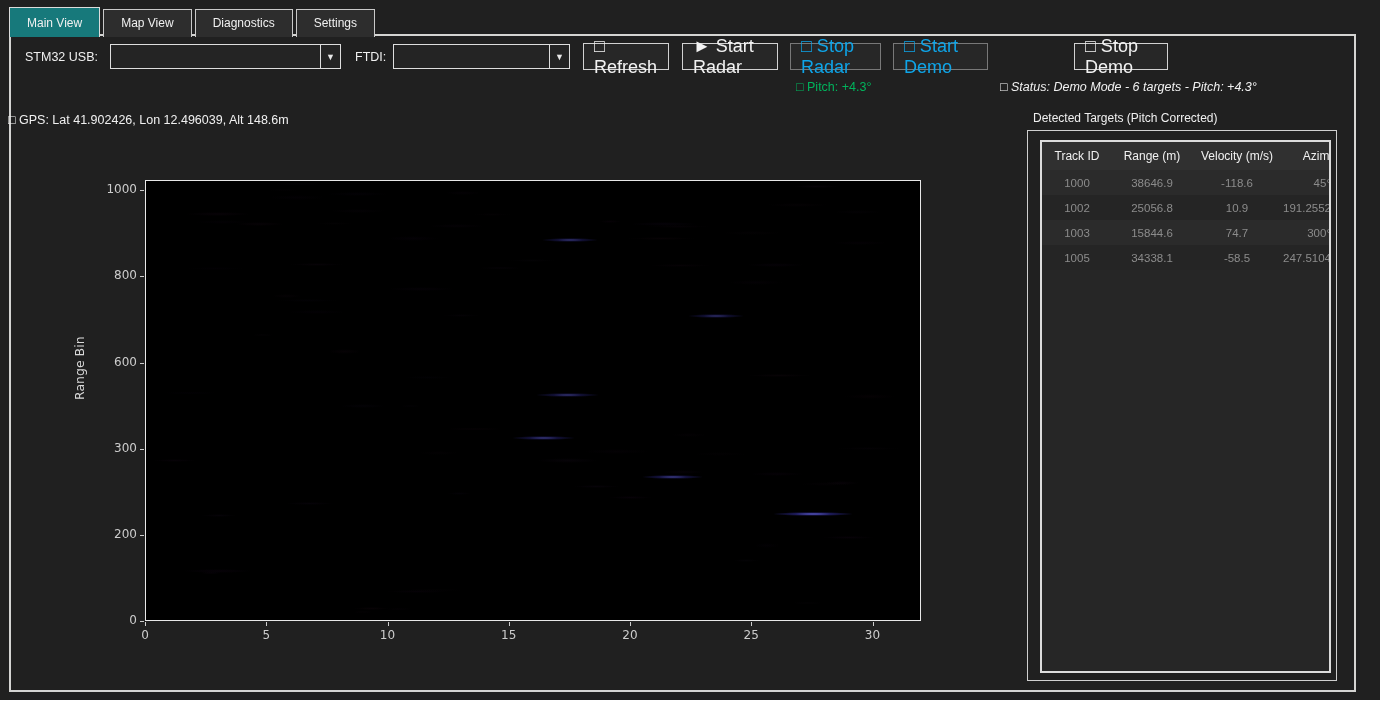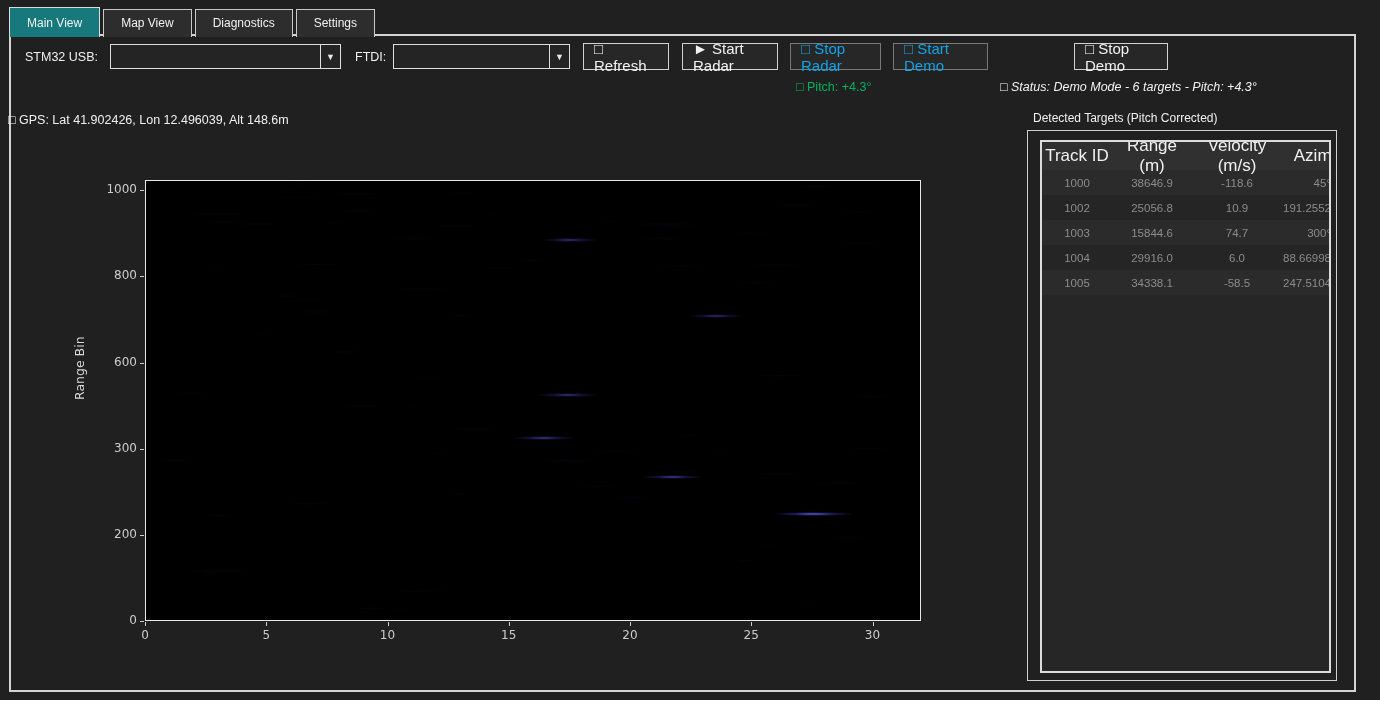--- a/index.html
+++ b/index.html
@@ -17,21 +17,21 @@
   .pane { position:absolute; left:9px; top:34px; width:1347px; height:658px;
           border:2px solid #d4d4d2; background:transparent; }
 
   
   .lbl { position:absolute; color:#f0f0f0; font-size:12.5px; }
   .combo { position:absolute; height:25px; background:#242424; border:1px solid #dedede; display:flex; }
   .combo .box { flex:1; }
   .combo .arrow { width:20px; border-left:1px solid #dedede; color:#e8e8e8; font-size:9px;
                   display:flex; align-items:center; justify-content:center; }
   .btn { position:absolute; height:27px; background:#272727; border:1px solid #d2d2d2; color:#f2f2f2;
-         font-size:15px; font-family:"Liberation Sans", sans-serif; display:flex; align-items:center;
+         font-size:18px; font-family:"Liberation Sans", sans-serif; display:flex; align-items:center;
          justify-content:center; padding:0 10px; }
   .btn.disabled { color:#0ea5e9; border-color:#787878; }
 
   .statustext { position:absolute; font-size:12.5px; color:#f0f0f0; white-space:nowrap; }
 
   
   .chart { position:absolute; left:0; top:100px; width:1010px; height:580px; font-family:"DejaVu Sans", sans-serif; }
   .chart-title { position:absolute; left:145px; top:55px; width:776px; text-align:center;
                  color:#e2e2e2; font-size:14px; }
   .plot { position:absolute; left:145px; top:80px; width:776px; height:441px; background:#000;
@@ -43,21 +43,21 @@
   .tick-mark { position:absolute; background:#cccccc; }
   .streak { position:absolute; pointer-events:none; }
   .noise { position:absolute; pointer-events:none; }
 
   
   .groupbox { position:absolute; left:1027px; top:130px; width:310px; height:551px; border:1px solid #cfcfcf; }
   .group-title { position:absolute; left:1033px; top:111px; font-size:12px; color:#f0f0f0; }
   .tablewrap { position:absolute; left:1040px; top:140px; width:291px; height:533px;
                border:2px solid #dcdcdc; background:#262626; overflow:hidden; }
   .tbl { position:absolute; left:0; top:0; width:325px; }
-  .thead { display:flex; height:28px; background:#303030; color:#f0f0f0; font-size:17px;
+  .thead { display:flex; height:28px; background:#303030; color:#f0f0f0; font-size:12px;
            align-items:center; }
   .th { text-align:center; }
   .trow { display:flex; height:25px; align-items:center; font-size:11.5px; color:#8c8c8c; }
   .trow:nth-child(odd) { background:#2b2b2b; }
   .trow:nth-child(even) { background:#252525; }
   .td { text-align:center; white-space:nowrap; }
   .td.az, .th.az { text-align:right; padding-right:36px; }
   .c0 { width:70px; } .c1 { width:80px; } .c2 { width:90px; } .c3 { width:85px; }
   .tbl-scroll { position:absolute; left:287px; top:180px; width:2px; height:338px; background:#e8e8e8; }
 </style>
@@ -228,26 +228,20 @@
               <div class="td c2">10.9</div>
               <div class="td c3 az">191.2552</div>
             </div>
             <div class="trow">
               <div class="td c0">1003</div>
               <div class="td c1">15844.6</div>
               <div class="td c2">74.7</div>
               <div class="td c3 az">300°</div>
             </div>
             <div class="trow">
-              <div class="td c0">1004</div>
-              <div class="td c1">29916.0</div>
-              <div class="td c2">6.0</div>
-              <div class="td c3 az">88.66998</div>
-            </div>
-            <div class="trow">
               <div class="td c0">1005</div>
               <div class="td c1">34338.1</div>
               <div class="td c2">-58.5</div>
               <div class="td c3 az">247.5104</div>
             </div>
           </div>
       </div>
       <div class="tbl-scroll"></div>
     </div>
 

